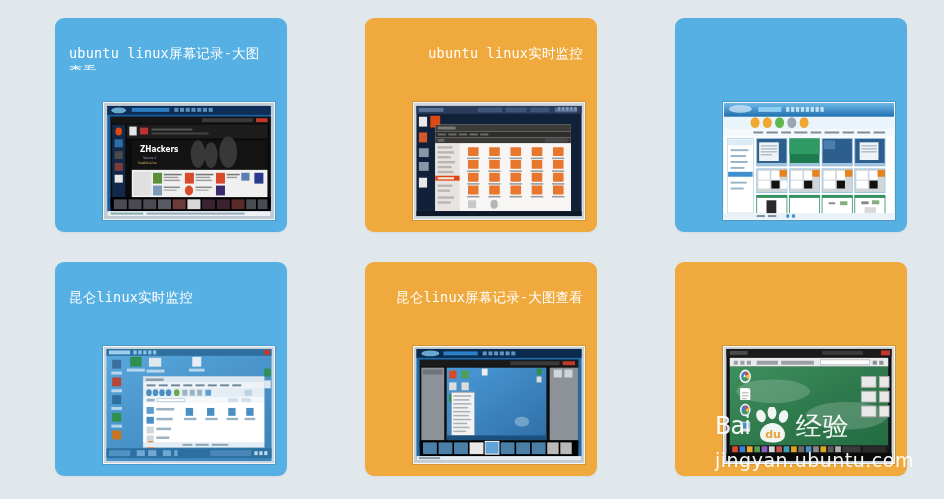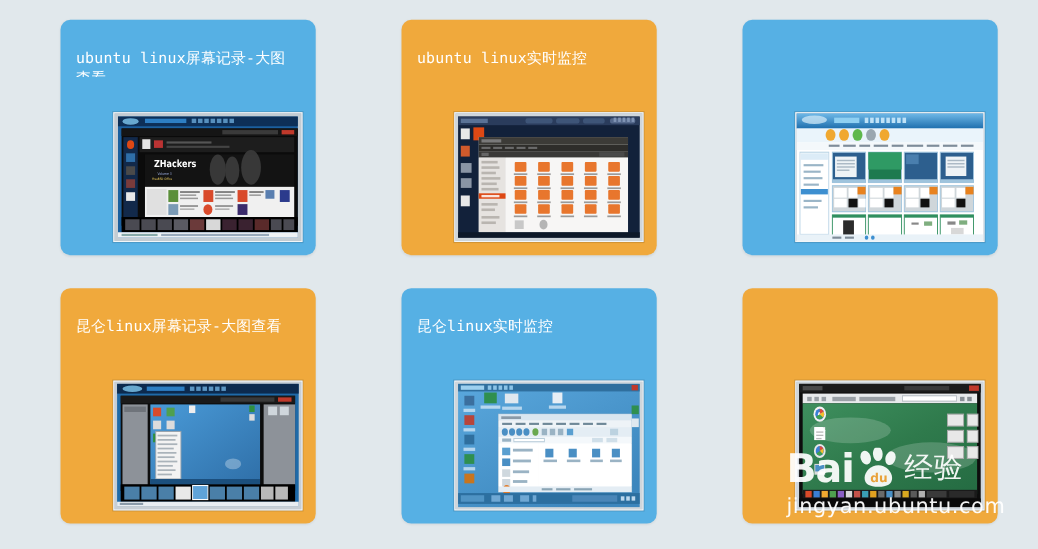--- a/index.html
+++ b/index.html
@@ -20,21 +20,21 @@
   }
   .card{
     position:relative;
     border-radius:9px;
     overflow:hidden;
     box-sizing:border-box;
     padding:0;
     box-shadow:0 1px 2px rgba(0,0,0,.06);
   }
   .card.blue{background:#56b0e4;}
-  .card.orange{background:#f0a93c;}
+  .card.orange{background:#f0a93c;text-align:right;}
   .card-title{
     color:#ffffff;
     font-family:"DejaVu Sans Mono","DejaVu Sans",monospace;
     font-size:13.5px;
     line-height:18px;
     letter-spacing:.2px;
     padding:26px 14px 0 14px;
     margin:0;
     height:52px;
     box-sizing:border-box;
@@ -58,21 +58,21 @@
     left:715px;top:405px;
     width:225px;height:72px;
     pointer-events:none;
   }
   .wm-row{
     display:flex;align-items:center;
     height:42px;
   }
   .wm-bai{
     font-family:"DejaVu Sans",sans-serif;
-    font-weight:bold;font-size:36px;
+    font-weight:normal;font-size:24px;
     color:rgba(255,255,255,.93);
     letter-spacing:-1px;
     line-height:33px;
   }
   .wm-paw{
     position:relative;width:42px;height:38px;margin:0 2px;
   }
   .wm-cn{
     font-family:"DejaVu Sans",sans-serif;
     font-weight:normal;font-size:26px;
@@ -440,20 +440,141 @@
         </g>
         <rect x="0" y="112" width="208" height="6" fill="#e9f2f8"></rect>
         <g fill="#7e8c99">
             <rect x="40" y="114" width="10" height="2"></rect>
             <rect x="54" y="114" width="10" height="2"></rect>
           </g>
         <circle cx="78" cy="115" r="2" fill="#3d8fd0"></circle>
         <circle cx="85" cy="115" r="2" fill="#3d8fd0"></circle>
       </svg>
     </div>
+  </div>
+
+  <div class="card blue">
+    <div class="thumb">
+      <svg viewBox="0 0 208 118" preserveAspectRatio="none">
+        <rect width="208" height="118" fill="#cfd6db"></rect>
+        <rect x="3" y="2" width="202" height="114" fill="url(#kr)"></rect>
+        <defs>
+          <linearGradient id="kr" x1="0" y1="0" x2="0.7" y2="1">
+            <stop offset="0" stop-color="#5aa8dd"></stop>
+              <stop offset="1" stop-color="#3c86bd"></stop>
+          </linearGradient>
+        </defs>
+        <rect x="3" y="2" width="202" height="7" fill="#2f6f9e"></rect>
+        <rect x="6" y="3.5" width="26" height="4" fill="#9dd0ef"></rect>
+        <g fill="#8cc4e8">
+          <rect x="36" y="3.5" width="4" height="4"></rect>
+            <rect x="42" y="3.5" width="4" height="4"></rect>
+          <rect x="48" y="3.5" width="4" height="4"></rect>
+            <rect x="54" y="3.5" width="4" height="4"></rect>
+          <rect x="60" y="3.5" width="4" height="4"></rect>
+        </g>
+        <rect x="196" y="3" width="7" height="5" fill="#c0392b"></rect>
+        <g>
+          <rect x="10" y="13" width="11" height="9" fill="#3b6f9e"></rect>
+          <rect x="9" y="25" width="13" height="3" fill="#cfe5f5" opacity=".8"></rect>
+          <rect x="10" y="31" width="11" height="9" fill="#b8453a"></rect>
+          <rect x="9" y="43" width="13" height="3" fill="#cfe5f5" opacity=".8"></rect>
+          <rect x="10" y="49" width="11" height="9" fill="#2f6f9e"></rect>
+          <rect x="9" y="61" width="13" height="3" fill="#cfe5f5" opacity=".8"></rect>
+          <rect x="10" y="67" width="11" height="9" fill="#2f8f4f"></rect>
+          <rect x="9" y="79" width="13" height="3" fill="#cfe5f5" opacity=".8"></rect>
+          <rect x="10" y="85" width="11" height="9" fill="#c8751e"></rect>
+        </g>
+        <rect x="32" y="10" width="14" height="10" fill="#2f8f4f"></rect>
+        <rect x="28" y="22" width="22" height="3" fill="#cfe5f5" opacity=".8"></rect>
+        <rect x="55" y="11" width="15" height="9" fill="#dfe8ef"></rect>
+        <rect x="52" y="23" width="22" height="3" fill="#cfe5f5" opacity=".8"></rect>
+        <rect x="108" y="10" width="11" height="10" fill="#e6eef5"></rect>
+        <rect x="104" y="22" width="19" height="3" fill="#cfe5f5" opacity=".8"></rect>
+        <rect x="48" y="30" width="148" height="72" fill="#f0f3f6" stroke="#8fb4cf"></rect>
+        <rect x="48" y="30" width="148" height="6" fill="#d9e6f0"></rect>
+        <rect x="51" y="32" width="22" height="2.5" fill="#8a9aa8"></rect>
+        <rect x="48" y="36" width="148" height="6" fill="#eef3f7"></rect>
+        <g fill="#6f8898">
+          <rect x="52" y="38" width="11" height="2"></rect>
+            <rect x="67" y="38" width="11" height="2"></rect>
+          <rect x="82" y="38" width="11" height="2"></rect>
+            <rect x="97" y="38" width="11" height="2"></rect>
+          <rect x="112" y="38" width="11" height="2"></rect>
+            <rect x="127" y="38" width="11" height="2"></rect>
+          <rect x="142" y="38" width="11" height="2"></rect>
+            <rect x="157" y="38" width="11" height="2"></rect>
+        </g>
+        <rect x="48" y="42" width="148" height="9" fill="#e4edf4"></rect>
+        <g>
+          <circle cx="55" cy="46.5" r="3.4" fill="#4a8fc4"></circle>
+            <circle cx="63" cy="46.5" r="3.4" fill="#4a8fc4"></circle>
+          <circle cx="71" cy="46.5" r="3.4" fill="#4a8fc4"></circle>
+            <circle cx="79" cy="46.5" r="3.4" fill="#4a8fc4"></circle>
+          <circle cx="89" cy="46.5" r="3.4" fill="#6aa84f"></circle>
+          <rect x="96" y="43.5" width="6" height="6" fill="#9ab3c4"></rect>
+          <rect x="105" y="43.5" width="6" height="6" fill="#9ab3c4"></rect>
+          <rect x="114" y="43.5" width="6" height="6" fill="#9ab3c4"></rect>
+          <rect x="124" y="43.5" width="7" height="6" fill="#5a9fd0"></rect>
+          <rect x="172" y="43.5" width="9" height="6" fill="#bcd2e0"></rect>
+        </g>
+        <rect x="48" y="51" width="148" height="6" fill="#f4f8fb"></rect>
+        <rect x="52" y="52.5" width="10" height="3" fill="#9ab3c4"></rect>
+        <rect x="65" y="52.5" width="34" height="3" fill="#ffffff" stroke="#b9cdda"></rect>
+        <rect x="152" y="52" width="12" height="4" fill="#d0dfe9"></rect>
+        <rect x="168" y="52" width="12" height="4" fill="#d0dfe9"></rect>
+        <rect x="48" y="57" width="44" height="40" fill="#ffffff"></rect>
+        <g>
+          <rect x="52" y="61" width="9" height="7" fill="#5a9fd0"></rect>
+          <rect x="64" y="62" width="22" height="2.6" fill="#9ab3c4"></rect>
+          <rect x="52" y="71" width="9" height="7" fill="#4a8fc4"></rect>
+          <rect x="64" y="72" width="20" height="2.6" fill="#9ab3c4"></rect>
+          <rect x="52" y="81" width="9" height="7" fill="#cfd8de"></rect>
+          <rect x="64" y="82" width="18" height="2.6" fill="#9ab3c4"></rect>
+          <rect x="52" y="90" width="9" height="7" fill="#cfd8de"></rect>
+          <rect x="64" y="91" width="16" height="2.6" fill="#9ab3c4"></rect>
+        </g>
+        <circle cx="57" cy="100" r="4.5" fill="#e07b2a"></circle>
+        <rect x="64" y="99" width="16" height="2.6" fill="#9ab3c4"></rect>
+        <rect x="92" y="57" width="104" height="40" fill="#ffffff"></rect>
+        <g>
+          <rect x="100" y="62" width="9" height="8" fill="#4a8fc4"></rect>
+          <rect x="98" y="72" width="15" height="2.4" fill="#9ab3c4"></rect>
+          <rect x="126" y="62" width="9" height="8" fill="#4a8fc4"></rect>
+          <rect x="124" y="72" width="15" height="2.4" fill="#9ab3c4"></rect>
+          <rect x="152" y="62" width="9" height="8" fill="#4a8fc4"></rect>
+          <rect x="150" y="72" width="14" height="2.4" fill="#9ab3c4"></rect>
+          <rect x="174" y="62" width="9" height="8" fill="#4a8fc4"></rect>
+          <rect x="172" y="72" width="13" height="2.4" fill="#9ab3c4"></rect>
+        </g>
+        <rect x="48" y="97" width="148" height="5" fill="#e4edf4"></rect>
+        <g fill="#8aa4b4">
+            <rect x="96" y="98.5" width="12" height="2"></rect>
+            <rect x="112" y="98.5" width="16" height="2"></rect>
+            <rect x="132" y="98.5" width="20" height="2"></rect>
+          </g>
+        <rect x="3" y="103" width="202" height="10" fill="#2c6fa0"></rect>
+        <rect x="6" y="105" width="26" height="6" fill="#4f93c4"></rect>
+        <g fill="#6fa8d4">
+          <rect x="40" y="105" width="10" height="6"></rect>
+            <rect x="54" y="105" width="10" height="6"></rect>
+          <rect x="72" y="105" width="10" height="6"></rect>
+            <rect x="86" y="105" width="4" height="6"></rect>
+        </g>
+        <rect x="130" y="105" width="50" height="6" fill="#4a86b8"></rect>
+        <g fill="#bcd8ee">
+          <rect x="184" y="106" width="4" height="4"></rect>
+            <rect x="190" y="106" width="4" height="4"></rect>
+          <rect x="196" y="106" width="4" height="4"></rect>
+        </g>
+        <rect x="196" y="22" width="8" height="8" fill="#2f8f4f"></rect>
+        <rect x="196" y="34" width="8" height="8" fill="#dfe8ef"></rect>
+      </svg>
+    </div>
+    <div class="card-title" style="position:absolute;top:0;left:0;right:0;">昆仑linux实时监控</div>
   </div>
 
   <div class="card orange">
     <div class="card-title">昆仑linux屏幕记录-大图查看</div>
     <div class="thumb">
       <svg viewBox="0 0 208 118" preserveAspectRatio="none">
         <rect width="208" height="118" fill="#c7ced4"></rect>
         <rect x="3" y="2" width="202" height="113" fill="#1f6aa8"></rect>
         <rect x="3" y="2" width="202" height="9" fill="#0c2a4e"></rect>
         <ellipse cx="20" cy="6.5" rx="11" ry="3" fill="#7fc8ef" opacity=".8"></ellipse>
@@ -517,141 +638,20 @@
           <rect x="144" y="97" width="17" height="12" fill="#4a7fa8"></rect>
           <rect x="163" y="97" width="14" height="12" fill="#b9b9b9"></rect>
           <rect x="179" y="97" width="14" height="12" fill="#b9b9b9"></rect>
         </g>
         <rect x="3" y="111" width="202" height="4" fill="#e8edf1"></rect>
         <rect x="6" y="112" width="26" height="2" fill="#8a9aa8"></rect>
       </svg>
     </div>
   </div>
 
-  <div class="card blue">
-    <div class="thumb">
-      <svg viewBox="0 0 208 118" preserveAspectRatio="none">
-        <rect width="208" height="118" fill="#cfd6db"></rect>
-        <rect x="3" y="2" width="202" height="114" fill="url(#kr)"></rect>
-        <defs>
-          <linearGradient id="kr" x1="0" y1="0" x2="0.7" y2="1">
-            <stop offset="0" stop-color="#5aa8dd"></stop>
-              <stop offset="1" stop-color="#3c86bd"></stop>
-          </linearGradient>
-        </defs>
-        <rect x="3" y="2" width="202" height="7" fill="#2f6f9e"></rect>
-        <rect x="6" y="3.5" width="26" height="4" fill="#9dd0ef"></rect>
-        <g fill="#8cc4e8">
-          <rect x="36" y="3.5" width="4" height="4"></rect>
-            <rect x="42" y="3.5" width="4" height="4"></rect>
-          <rect x="48" y="3.5" width="4" height="4"></rect>
-            <rect x="54" y="3.5" width="4" height="4"></rect>
-          <rect x="60" y="3.5" width="4" height="4"></rect>
-        </g>
-        <rect x="196" y="3" width="7" height="5" fill="#c0392b"></rect>
-        <g>
-          <rect x="10" y="13" width="11" height="9" fill="#3b6f9e"></rect>
-          <rect x="9" y="25" width="13" height="3" fill="#cfe5f5" opacity=".8"></rect>
-          <rect x="10" y="31" width="11" height="9" fill="#b8453a"></rect>
-          <rect x="9" y="43" width="13" height="3" fill="#cfe5f5" opacity=".8"></rect>
-          <rect x="10" y="49" width="11" height="9" fill="#2f6f9e"></rect>
-          <rect x="9" y="61" width="13" height="3" fill="#cfe5f5" opacity=".8"></rect>
-          <rect x="10" y="67" width="11" height="9" fill="#2f8f4f"></rect>
-          <rect x="9" y="79" width="13" height="3" fill="#cfe5f5" opacity=".8"></rect>
-          <rect x="10" y="85" width="11" height="9" fill="#c8751e"></rect>
-        </g>
-        <rect x="32" y="10" width="14" height="10" fill="#2f8f4f"></rect>
-        <rect x="28" y="22" width="22" height="3" fill="#cfe5f5" opacity=".8"></rect>
-        <rect x="55" y="11" width="15" height="9" fill="#dfe8ef"></rect>
-        <rect x="52" y="23" width="22" height="3" fill="#cfe5f5" opacity=".8"></rect>
-        <rect x="108" y="10" width="11" height="10" fill="#e6eef5"></rect>
-        <rect x="104" y="22" width="19" height="3" fill="#cfe5f5" opacity=".8"></rect>
-        <rect x="48" y="30" width="148" height="72" fill="#f0f3f6" stroke="#8fb4cf"></rect>
-        <rect x="48" y="30" width="148" height="6" fill="#d9e6f0"></rect>
-        <rect x="51" y="32" width="22" height="2.5" fill="#8a9aa8"></rect>
-        <rect x="48" y="36" width="148" height="6" fill="#eef3f7"></rect>
-        <g fill="#6f8898">
-          <rect x="52" y="38" width="11" height="2"></rect>
-            <rect x="67" y="38" width="11" height="2"></rect>
-          <rect x="82" y="38" width="11" height="2"></rect>
-            <rect x="97" y="38" width="11" height="2"></rect>
-          <rect x="112" y="38" width="11" height="2"></rect>
-            <rect x="127" y="38" width="11" height="2"></rect>
-          <rect x="142" y="38" width="11" height="2"></rect>
-            <rect x="157" y="38" width="11" height="2"></rect>
-        </g>
-        <rect x="48" y="42" width="148" height="9" fill="#e4edf4"></rect>
-        <g>
-          <circle cx="55" cy="46.5" r="3.4" fill="#4a8fc4"></circle>
-            <circle cx="63" cy="46.5" r="3.4" fill="#4a8fc4"></circle>
-          <circle cx="71" cy="46.5" r="3.4" fill="#4a8fc4"></circle>
-            <circle cx="79" cy="46.5" r="3.4" fill="#4a8fc4"></circle>
-          <circle cx="89" cy="46.5" r="3.4" fill="#6aa84f"></circle>
-          <rect x="96" y="43.5" width="6" height="6" fill="#9ab3c4"></rect>
-          <rect x="105" y="43.5" width="6" height="6" fill="#9ab3c4"></rect>
-          <rect x="114" y="43.5" width="6" height="6" fill="#9ab3c4"></rect>
-          <rect x="124" y="43.5" width="7" height="6" fill="#5a9fd0"></rect>
-          <rect x="172" y="43.5" width="9" height="6" fill="#bcd2e0"></rect>
-        </g>
-        <rect x="48" y="51" width="148" height="6" fill="#f4f8fb"></rect>
-        <rect x="52" y="52.5" width="10" height="3" fill="#9ab3c4"></rect>
-        <rect x="65" y="52.5" width="34" height="3" fill="#ffffff" stroke="#b9cdda"></rect>
-        <rect x="152" y="52" width="12" height="4" fill="#d0dfe9"></rect>
-        <rect x="168" y="52" width="12" height="4" fill="#d0dfe9"></rect>
-        <rect x="48" y="57" width="44" height="40" fill="#ffffff"></rect>
-        <g>
-          <rect x="52" y="61" width="9" height="7" fill="#5a9fd0"></rect>
-          <rect x="64" y="62" width="22" height="2.6" fill="#9ab3c4"></rect>
-          <rect x="52" y="71" width="9" height="7" fill="#4a8fc4"></rect>
-          <rect x="64" y="72" width="20" height="2.6" fill="#9ab3c4"></rect>
-          <rect x="52" y="81" width="9" height="7" fill="#cfd8de"></rect>
-          <rect x="64" y="82" width="18" height="2.6" fill="#9ab3c4"></rect>
-          <rect x="52" y="90" width="9" height="7" fill="#cfd8de"></rect>
-          <rect x="64" y="91" width="16" height="2.6" fill="#9ab3c4"></rect>
-        </g>
-        <circle cx="57" cy="100" r="4.5" fill="#e07b2a"></circle>
-        <rect x="64" y="99" width="16" height="2.6" fill="#9ab3c4"></rect>
-        <rect x="92" y="57" width="104" height="40" fill="#ffffff"></rect>
-        <g>
-          <rect x="100" y="62" width="9" height="8" fill="#4a8fc4"></rect>
-          <rect x="98" y="72" width="15" height="2.4" fill="#9ab3c4"></rect>
-          <rect x="126" y="62" width="9" height="8" fill="#4a8fc4"></rect>
-          <rect x="124" y="72" width="15" height="2.4" fill="#9ab3c4"></rect>
-          <rect x="152" y="62" width="9" height="8" fill="#4a8fc4"></rect>
-          <rect x="150" y="72" width="14" height="2.4" fill="#9ab3c4"></rect>
-          <rect x="174" y="62" width="9" height="8" fill="#4a8fc4"></rect>
-          <rect x="172" y="72" width="13" height="2.4" fill="#9ab3c4"></rect>
-        </g>
-        <rect x="48" y="97" width="148" height="5" fill="#e4edf4"></rect>
-        <g fill="#8aa4b4">
-            <rect x="96" y="98.5" width="12" height="2"></rect>
-            <rect x="112" y="98.5" width="16" height="2"></rect>
-            <rect x="132" y="98.5" width="20" height="2"></rect>
-          </g>
-        <rect x="3" y="103" width="202" height="10" fill="#2c6fa0"></rect>
-        <rect x="6" y="105" width="26" height="6" fill="#4f93c4"></rect>
-        <g fill="#6fa8d4">
-          <rect x="40" y="105" width="10" height="6"></rect>
-            <rect x="54" y="105" width="10" height="6"></rect>
-          <rect x="72" y="105" width="10" height="6"></rect>
-            <rect x="86" y="105" width="4" height="6"></rect>
-        </g>
-        <rect x="130" y="105" width="50" height="6" fill="#4a86b8"></rect>
-        <g fill="#bcd8ee">
-          <rect x="184" y="106" width="4" height="4"></rect>
-            <rect x="190" y="106" width="4" height="4"></rect>
-          <rect x="196" y="106" width="4" height="4"></rect>
-        </g>
-        <rect x="196" y="22" width="8" height="8" fill="#2f8f4f"></rect>
-        <rect x="196" y="34" width="8" height="8" fill="#dfe8ef"></rect>
-      </svg>
-    </div>
-    <div class="card-title" style="position:absolute;top:0;left:0;right:0;">昆仑linux实时监控</div>
-  </div>
-
   <div class="card orange">
     <div class="thumb">
       <svg viewBox="0 0 208 118" preserveAspectRatio="none">
         <rect width="208" height="118" fill="#cfd6db"></rect>
         <rect x="3" y="2" width="202" height="114" fill="#0d0d0d"></rect>
         <rect x="3" y="2" width="202" height="8" fill="#1b1b1b"></rect>
         <rect x="7" y="4" width="22" height="4" fill="#4a4a4a"></rect>
         <rect x="120" y="4" width="50" height="4" fill="#3a3a3a"></rect>
         <rect x="192" y="3.5" width="11" height="5" fill="#c0392b"></rect>
         <rect x="7" y="11" width="194" height="9" fill="#e8eaec"></rect>

